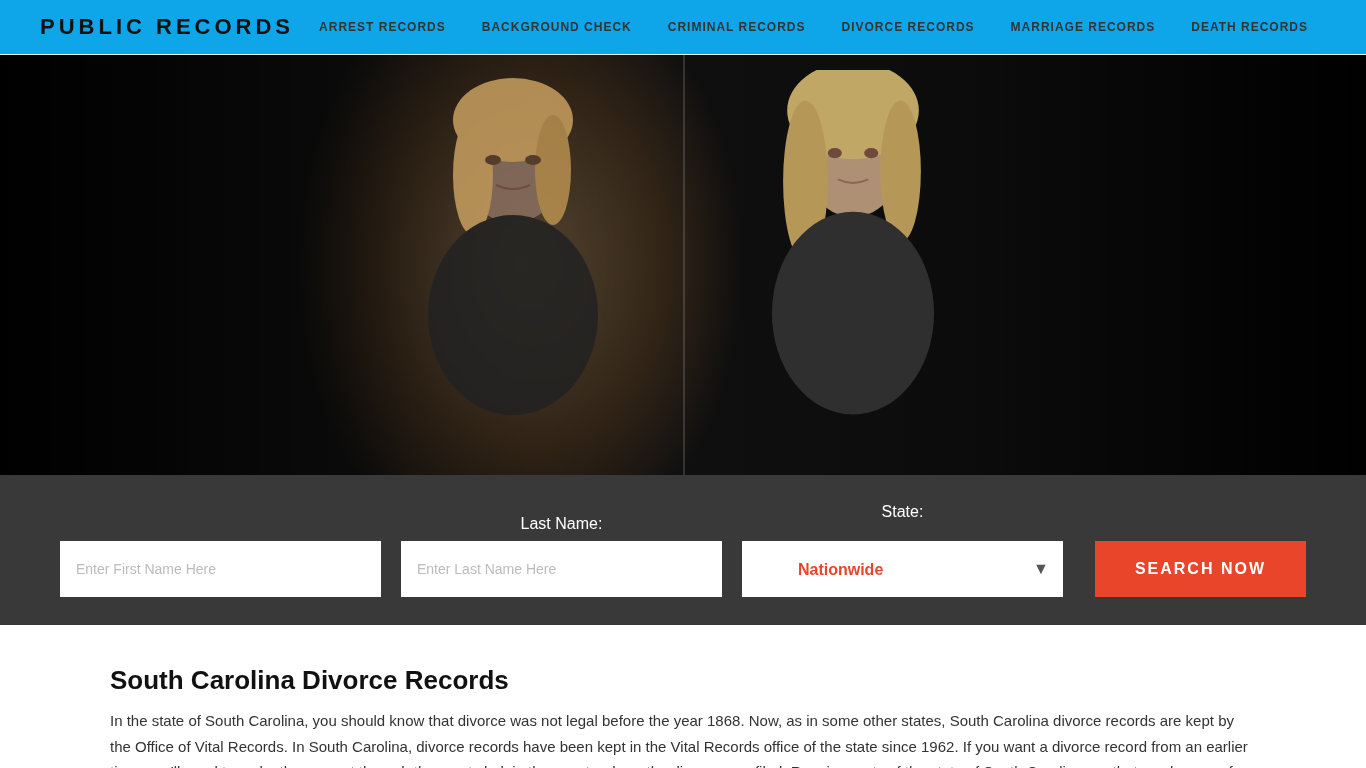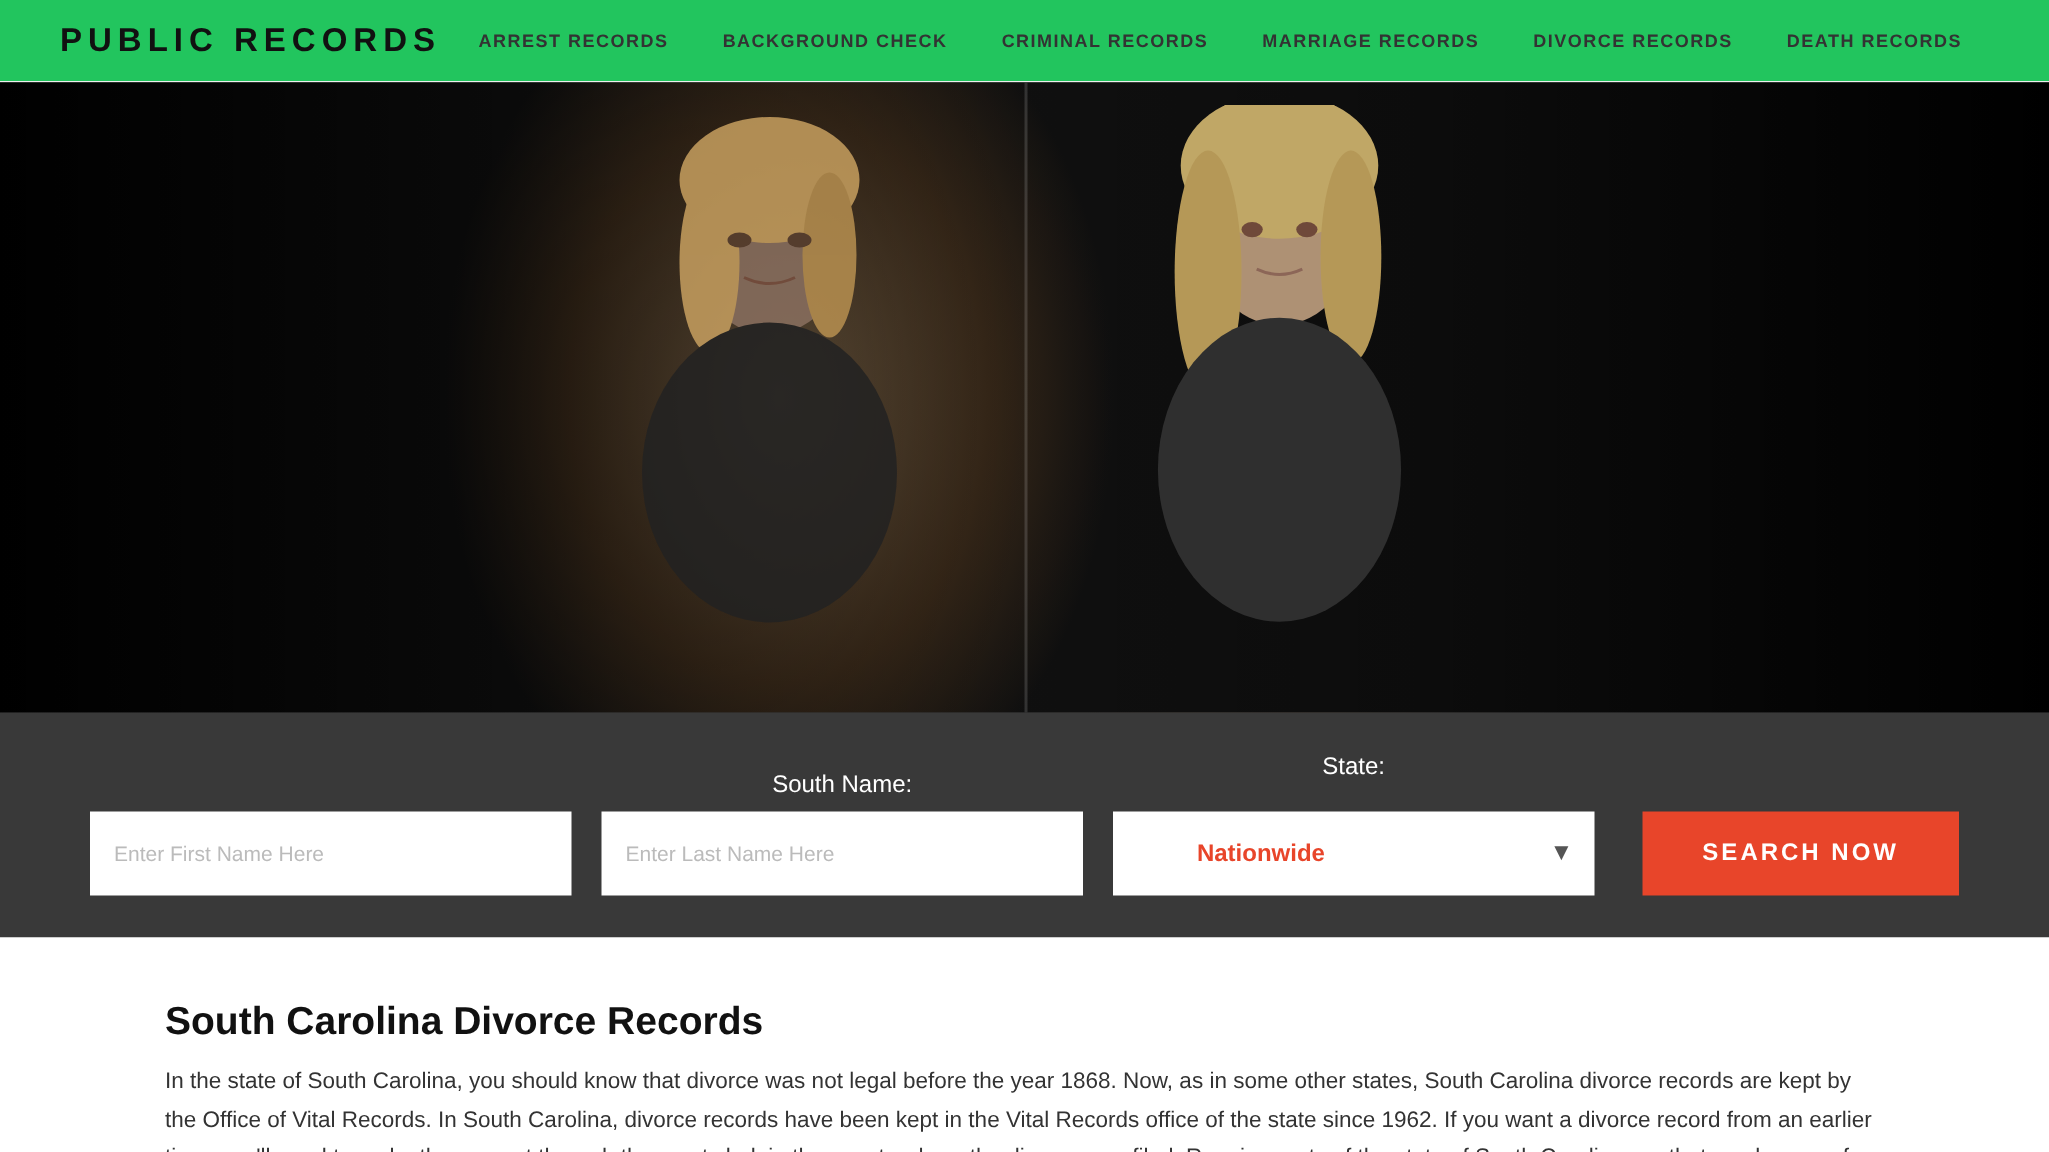--- a/index.html
+++ b/index.html
@@ -15,21 +15,21 @@
       min-height: 768px;
     }
 
     
     .header {
       display: flex;
       align-items: center;
       justify-content: space-between;
       padding: 0 40px;
       height: 55px;
-      background: #22c55e;
+      background: #0ea5e9;
       border-bottom: 1px solid #eee;
     }
 
     .logo {
       font-size: 22px;
       font-weight: 900;
       letter-spacing: 4px;
       color: #111;
       text-transform: uppercase;
     }
@@ -235,22 +235,22 @@
   </style>
 </head>
 <body>
 
 <header class="header">
   <div class="logo">PUBLIC RECORDS</div>
   <nav class="nav">
     <a class="nav-item">ARREST RECORDS</a>
     <a class="nav-item">BACKGROUND CHECK</a>
     <a class="nav-item">CRIMINAL RECORDS</a>
+    <a class="nav-item">DIVORCE RECORDS</a>
     <a class="nav-item">MARRIAGE RECORDS</a>
-    <a class="nav-item">DIVORCE RECORDS</a>
     <a class="nav-item">DEATH RECORDS</a>
   </nav>
 </header>
 
 <section class="hero">
   <div class="hero-bg"></div>
   <div class="hero-overlay"></div>
   <div class="divider-line"></div>
 
   <svg class="person-left" viewBox="0 0 230 380" style="position:absolute;left:calc(50% - 290px);top:20px;width:240px;height:380px;z-index:2;opacity:0.85;">
@@ -286,21 +286,21 @@
     <ellipse cx="133" cy="82" rx="7" ry="5" fill="#7a5040"></ellipse>
     <path d="M 100 108 Q 115 115 130 108" stroke="#9a7060" stroke-width="2" fill="none"></path>
   </svg>
 </section>
 
 <div class="search-bar">
   <div class="search-field">
     <input type="text" placeholder="Enter First Name Here" style="">
   </div>
   <div class="search-field">
-    <label>South Name:</label>
+    <label>Last Name:</label>
     <input type="text" placeholder="Enter Last Name Here" style="">
   </div>
   <div class="state-field">
     <label>State:</label>
     <div class="state-select-wrapper">
       <select class="state-select">
       <option value="Nationwide">Nationwide</option><option value="Alabama">Alabama</option><option value="Alaska">Alaska</option><option value="Arizona">Arizona</option><option value="Arkansas">Arkansas</option><option value="California">California</option><option value="Colorado">Colorado</option><option value="Connecticut">Connecticut</option><option value="Delaware">Delaware</option><option value="Florida">Florida</option><option value="Georgia">Georgia</option><option value="Hawaii">Hawaii</option><option value="Idaho">Idaho</option><option value="Illinois">Illinois</option><option value="Indiana">Indiana</option><option value="Iowa">Iowa</option><option value="Kansas">Kansas</option><option value="Kentucky">Kentucky</option><option value="Louisiana">Louisiana</option><option value="Maine">Maine</option><option value="Maryland">Maryland</option><option value="Massachusetts">Massachusetts</option><option value="Michigan">Michigan</option><option value="Minnesota">Minnesota</option><option value="Mississippi">Mississippi</option><option value="Missouri">Missouri</option><option value="Montana">Montana</option><option value="Nebraska">Nebraska</option><option value="Nevada">Nevada</option><option value="New Hampshire">New Hampshire</option><option value="New Jersey">New Jersey</option><option value="New Mexico">New Mexico</option><option value="New York">New York</option><option value="North Carolina">North Carolina</option><option value="North Dakota">North Dakota</option><option value="Ohio">Ohio</option><option value="Oklahoma">Oklahoma</option><option value="Oregon">Oregon</option><option value="Pennsylvania">Pennsylvania</option><option value="Rhode Island">Rhode Island</option><option value="South Carolina">South Carolina</option><option value="South Dakota">South Dakota</option><option value="Tennessee">Tennessee</option><option value="Texas">Texas</option><option value="Utah">Utah</option><option value="Vermont">Vermont</option><option value="Virginia">Virginia</option><option value="Washington">Washington</option><option value="West Virginia">West Virginia</option><option value="Wisconsin">Wisconsin</option><option value="Wyoming">Wyoming</option></select>
       <span class="chevron-down">▼</span>
     </div>
   </div>

